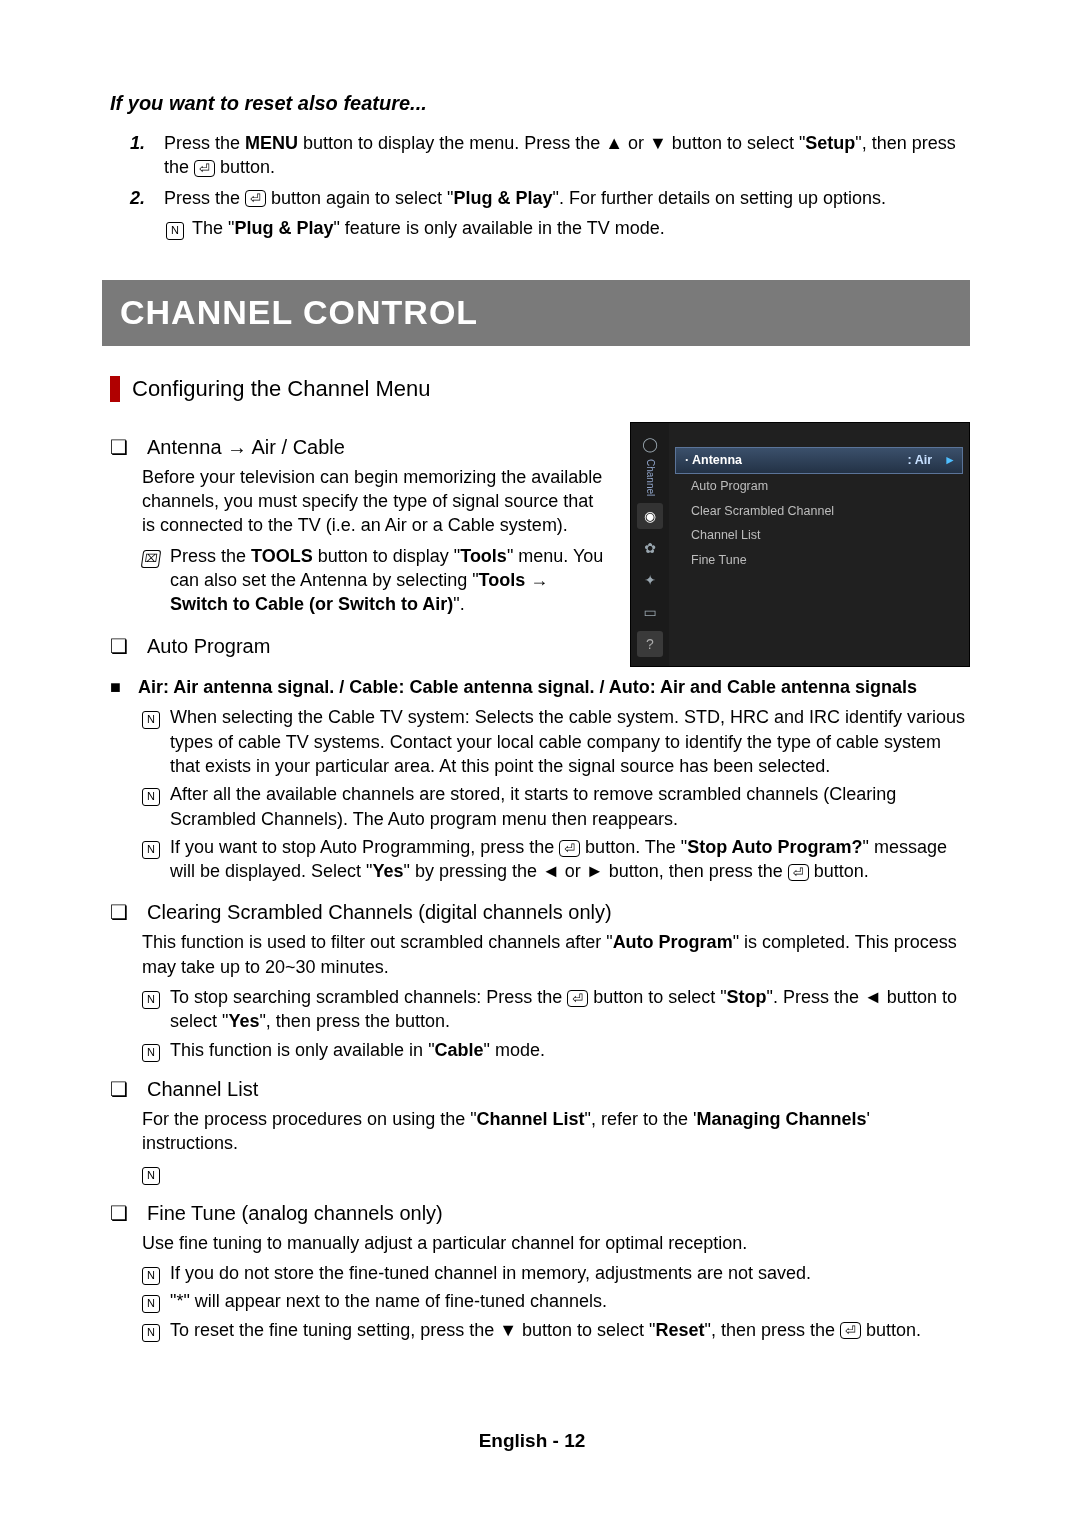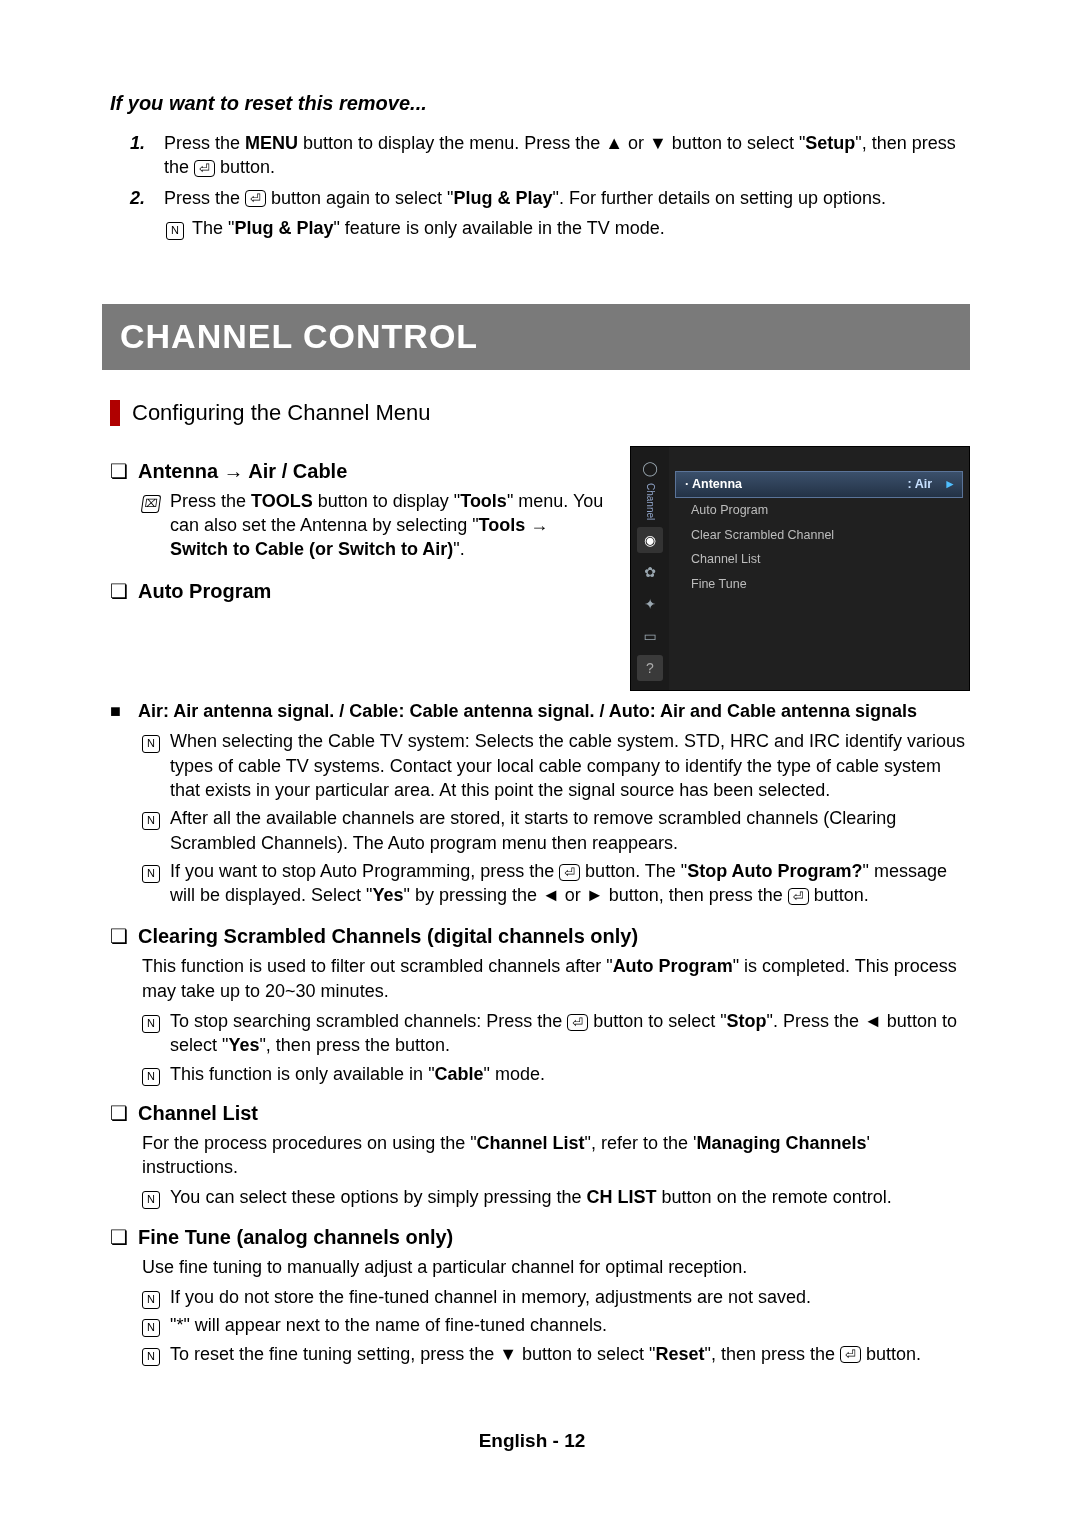--- a/index.html
+++ b/index.html
@@ -55,21 +55,21 @@
     font-size: 11px;
     line-height: 15px;
     text-align: center;
   }
   .section-banner {
     background: #7a7a7a;
     color: #fff;
     font-weight: bold;
     font-size: 34px;
     padding: 10px 18px;
-    margin-top: 64px;
+    margin-top: 40px;
     margin-left: -8px;
     font-family: Arial, sans-serif;
     letter-spacing: 1px;
   }
   .h2-row {
     display: flex;
     align-items: center;
     margin-top: 28px;
     margin-bottom: 18px;
   }
@@ -79,21 +79,21 @@
     background: #b00000;
     margin-right: 12px;
   }
   .h2-text { font-weight: normal; font-size: 22px; }
   .h3-row {
     display:flex;
     margin-top: 12px;
     margin-bottom: 4px;
   }
   .h3-bullet { width:28px; flex-shrink:0; font-size:20px;}
-  .h3-text { font-weight: bold; font-size: 20px; flex:1; }
+  .h3-text { font-weight: normal; font-size: 20px; flex:1;margin-left:9px; }
   .body-para {
     margin-left: 32px;
     margin-bottom: 6px;
     font-size: 18px;
   }
   .body-row {
     display:flex;
     margin-left: 32px;
     margin-top:4px;
     font-size: 18px;
@@ -174,21 +174,21 @@
     text-align:center;
     font-weight:bold;
     font-size:19px;
   }
 </style>
 </head>
 <body>
 
 <div class="page">
 
-  <div class="reset-heading">If you want to reset this remove...</div>
+  <div class="reset-heading">If you want to reset also feature...</div>
 
   <div class="step-row">
     <div class="step-num">1.</div>
     <div class="step-body">
       <span>Press the </span><b>MENU</b><span> button to display the menu. Press the ▲ or ▼ button to select "</span><b>Setup</b><span>", then press the </span>
       <span class="enter-icon">⏎</span><span> button.</span>
     </div>
   </div>
 
   <div class="step-row">
@@ -211,20 +211,21 @@
     <div class="h2-bar"></div>
     <div class="h2-text">Configuring the Channel Menu</div>
   </div>
 
   <div class="content-col">
     <div class="left-col">
       <div class="h3-row">
         <div class="h3-bullet">❏</div>
         <div class="h3-text">Antenna → Air / Cable</div>
       </div>
+      <div class="body-para">Before your television can begin memorizing the available channels, you must specify the type of signal source that is connected to the TV (i.e. an Air or a Cable system).</div>
       <div class="body-row">
         <div class="note-icon-cell"><span class="note-icon" style="transform:skewX(-8deg);">⌧</span></div>
         <div>
           <span>Press the </span><b>TOOLS</b><span> button to display "</span><b>Tools</b><span>" menu. You can also set the Antenna by selecting "</span><b>Tools → Switch to Cable (</b><span></span><b>or Switch to Air)</b><span>".</span>
         </div>
       </div>
 
       <div class="h3-row" style="margin-top:16px;">
         <div class="h3-bullet">❏</div>
         <div class="h3-text">Auto Program</div>
@@ -310,23 +311,20 @@
 
   <div class="h3-row" style="margin-top:14px;">
     <div class="h3-bullet">❏</div>
     <div class="h3-text">Channel List</div>
   </div>
   <div class="body-para">
     <span>For the process procedures on using the "</span><b>Channel List</b><span>", refer to the '</span><b>Managing Channels</b><span>' instructions.</span>
   </div>
   <div class="body-row">
     <div class="note-icon-cell"><span class="note-icon">N</span></div>
-    <div>
-      <span>You can select these options by simply pressing the </span><b>CH LIST</b><span> button on the remote control.</span>
-    </div>
   </div>
 
   <div class="h3-row" style="margin-top:14px;">
     <div class="h3-bullet">❏</div>
     <div class="h3-text">Fine Tune (analog channels only)</div>
   </div>
   <div class="body-para">Use fine tuning to manually adjust a particular channel for optimal reception.</div>
   <div class="body-row">
     <div class="note-icon-cell"><span class="note-icon">N</span></div>
     <div>If you do not store the fine-tuned channel in memory, adjustments are not saved.</div>

